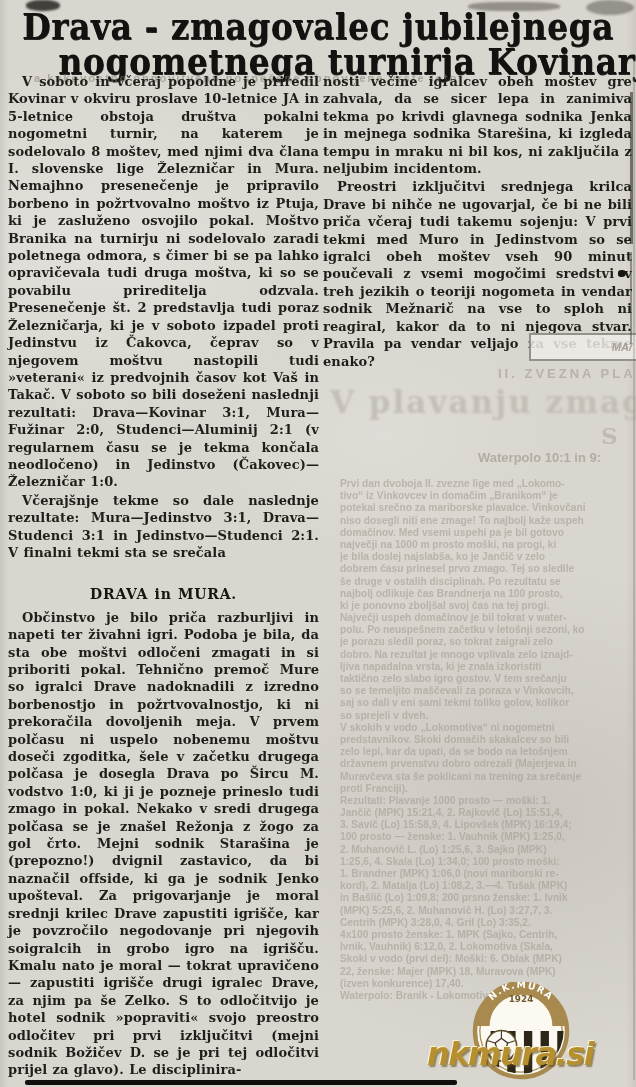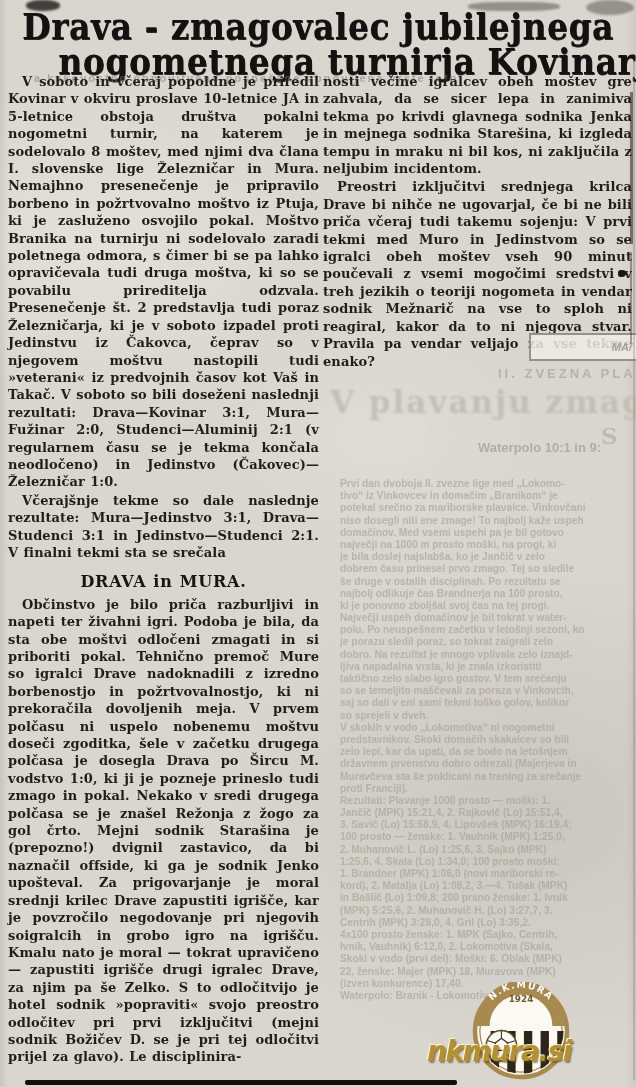--- a/index.html
+++ b/index.html
@@ -23,37 +23,37 @@
   .ghostline{position:absolute;left:34px;top:72px;width:586px;height:13px;overflow:hidden;
       font-family:"Liberation Sans",sans-serif;font-weight:bold;font-size:11px;
       color:rgba(130,125,114,.55);filter:blur(.6px);white-space:nowrap;letter-spacing:2px;}
   .col{position:absolute;top:73px;color:#201e1a;font-size:13px;line-height:17.4px;
       text-align:justify;font-weight:bold;letter-spacing:.1px;word-spacing:.6px;}
   .col.left{left:8px;width:311px;}
   .col.right{left:323px;width:309px;}
   .para{margin:0;}
   .para.indent{text-indent:14px;}
   .para + .para{margin-top:1px;}
-  .subhead{margin:12px 0 5px 0;text-align:center;font-size:16px;letter-spacing:.8px;
+  .subhead{margin:25px 0 5px 0;text-align:center;font-size:14px;letter-spacing:.8px;
       color:#17150f;font-weight:bold;}
   
   .ghost-box{position:absolute;left:529px;top:333px;width:110px;height:28px;
       border:2px solid rgba(120,116,108,.75);background:rgba(238,236,231,.85);
       box-sizing:border-box;text-align:right;padding:6px 5px 0 0;
       font-family:"Liberation Sans",sans-serif;font-style:italic;font-weight:bold;
       font-size:11px;color:rgba(150,144,131,.8);filter:blur(.3px);}
   .ghost-section{position:absolute;left:498px;top:366px;white-space:nowrap;
       font-family:"Liberation Sans",sans-serif;font-weight:bold;font-size:13px;
       letter-spacing:3px;color:rgba(178,173,161,.85);filter:blur(.4px);}
   .ghost-headline{position:absolute;left:330px;top:384px;white-space:nowrap;
       font-weight:bold;font-size:31px;letter-spacing:2px;
       color:rgba(189,185,175,.8);filter:blur(.8px);}
   .ghost-initial{position:absolute;left:601px;top:422px;font-weight:bold;font-size:23px;
       color:rgba(186,182,171,.85);filter:blur(.6px);}
-  .ghost-subhead{position:absolute;left:478px;top:440px;white-space:nowrap;
+  .ghost-subhead{position:absolute;left:478px;top:450px;white-space:nowrap;
       font-family:"Liberation Sans",sans-serif;font-weight:bold;font-size:13px;
       color:rgba(172,166,153,.85);filter:blur(.5px);}
   .ghost-body{position:absolute;left:340px;top:478px;width:313px;
       font-family:"Liberation Sans",sans-serif;font-weight:bold;font-size:10.2px;
       line-height:12.2px;color:rgba(163,157,143,.6);filter:blur(.45px);
       white-space:nowrap;overflow:hidden;}
   .ghost-body div{height:12.2px;overflow:hidden;}
   
   .smudge{position:absolute;filter:blur(1.2px);}
   .s-tl{left:26px;top:0;width:34px;height:11px;background:rgba(28,26,22,.8);border-radius:45%;}
@@ -63,21 +63,21 @@
   .edge-rule2{position:absolute;left:630px;top:252px;width:2px;height:92px;background:rgba(35,33,28,.38);filter:blur(.4px);}
   .edge-rule3{position:absolute;left:633px;top:60px;width:1.5px;height:1020px;background:rgba(110,106,98,.28);}
   .ink-blob{position:absolute;left:618px;top:270px;width:8px;height:7px;background:#181613;
       border-radius:45% 55% 60% 40%;filter:blur(.3px);}
   .bottom-bar{position:absolute;left:25px;top:1080px;width:432px;height:5px;background:#100f0d;
       border-radius:2px;filter:blur(.3px);}
   
   .crest{position:absolute;left:472px;top:982px;z-index:5;}
   .site{position:absolute;left:427px;top:1035px;z-index:6;
       font-family:"DejaVu Sans",sans-serif;font-weight:bold;font-style:italic;
-      font-size:28px;letter-spacing:-1.5px;color:#b6902e;
+      font-size:32px;letter-spacing:-1.5px;color:#b6902e;
       text-shadow:-1px -1px 0 rgba(255,246,216,.95), 1.5px 2px 1.5px rgba(94,72,22,.6);}
 </style>
 </head>
 <body>
 
 <div class="page">
 
   <div class="hl l1">Drava - zmagovalec jubilejnega</div>
   <div class="hl l2">nogometnega turnirja Kovinarja</div>
 

